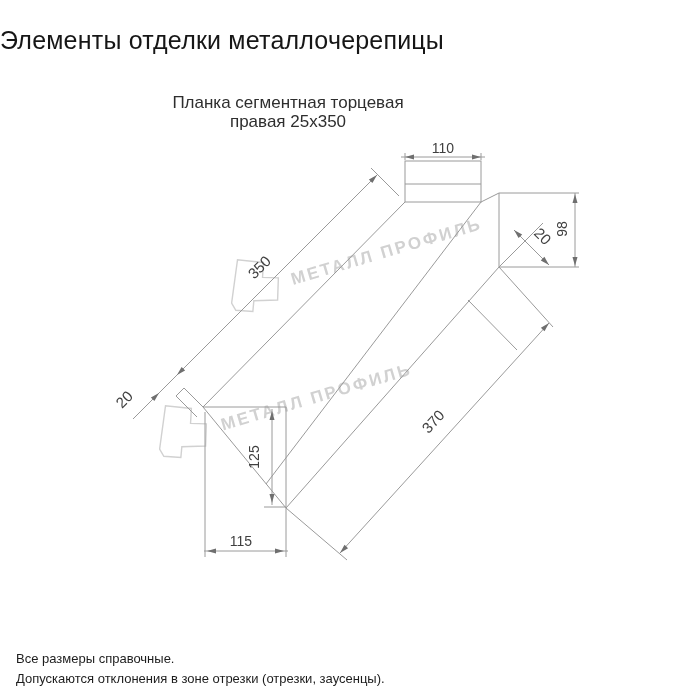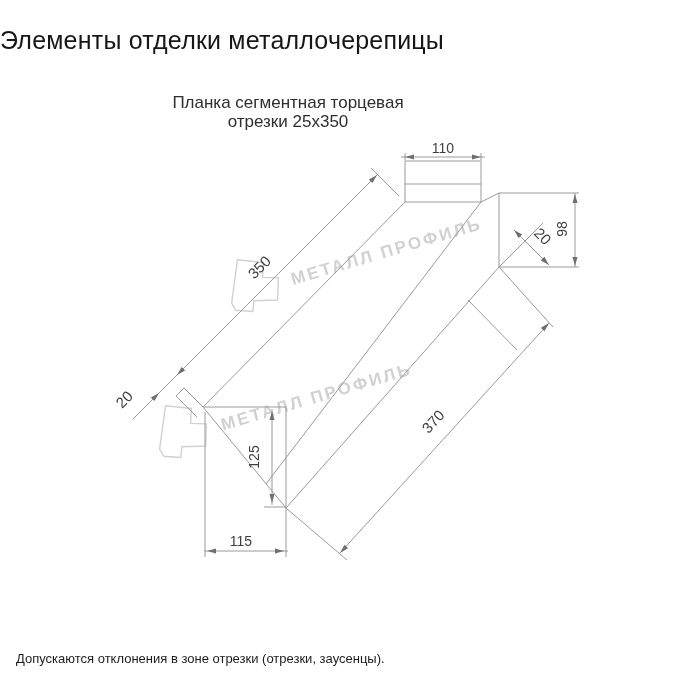--- a/index.html
+++ b/index.html
@@ -27,21 +27,21 @@
   .wm-text{font-weight:bold;font-size:17px;letter-spacing:2.5px;}
   .wm-logo{fill:none;stroke-width:1.4;}
 </style>
 </head>
 <body>
 
 <div class="page-title">Элементы отделки металлочерепицы</div>
 
 <div class="subtitle">
   <div>Планка сегментная торцевая</div>
-  <div>отрезки 25х350</div>
+  <div>правая 25х350</div>
 </div>
 
 <svg width="700" height="700" viewBox="0 0 700 700">
 
   <g transform="translate(228,298) rotate(-16.5)" opacity="0.85">
     <path class="wm-logo" stroke="#c9c9c9" d="M2,6 L20,-34 L44,-24 L39,-10 L54,-5 L47,16 L24,10 L20,20 L4,14 Z"></path>
     <text class="wm-text" fill="#c9c9c9" x="66" y="6">МЕТАЛЛ ПРОФИЛЬ</text>
   </g>
   <g transform="translate(156,444) rotate(-16.5)" opacity="0.85">
     <path class="wm-logo" stroke="#c9c9c9" d="M2,6 L20,-34 L44,-24 L39,-10 L54,-5 L47,16 L24,10 L20,20 L4,14 Z"></path>
@@ -126,14 +126,15 @@
   <g>
     <line class="ln" x1="205" y1="412" x2="205" y2="557"></line>
     <line class="ln" x1="204" y1="551" x2="288" y2="551"></line>
     <path class="ah" d="M207,551 L216,548.5 L216,553.5 Z"></path>
     <path class="ah" d="M284,551 L275,548.5 L275,553.5 Z"></path>
     <text class="dim" x="241" y="546" text-anchor="middle">115</text>
   </g>
 </svg>
 
 <div class="notes">
+  <div>Все размеры справочные.</div>
   <div>Допускаются отклонения в зоне отрезки (отрезки, заусенцы).</div>
 </div>
 
 </body></html>

